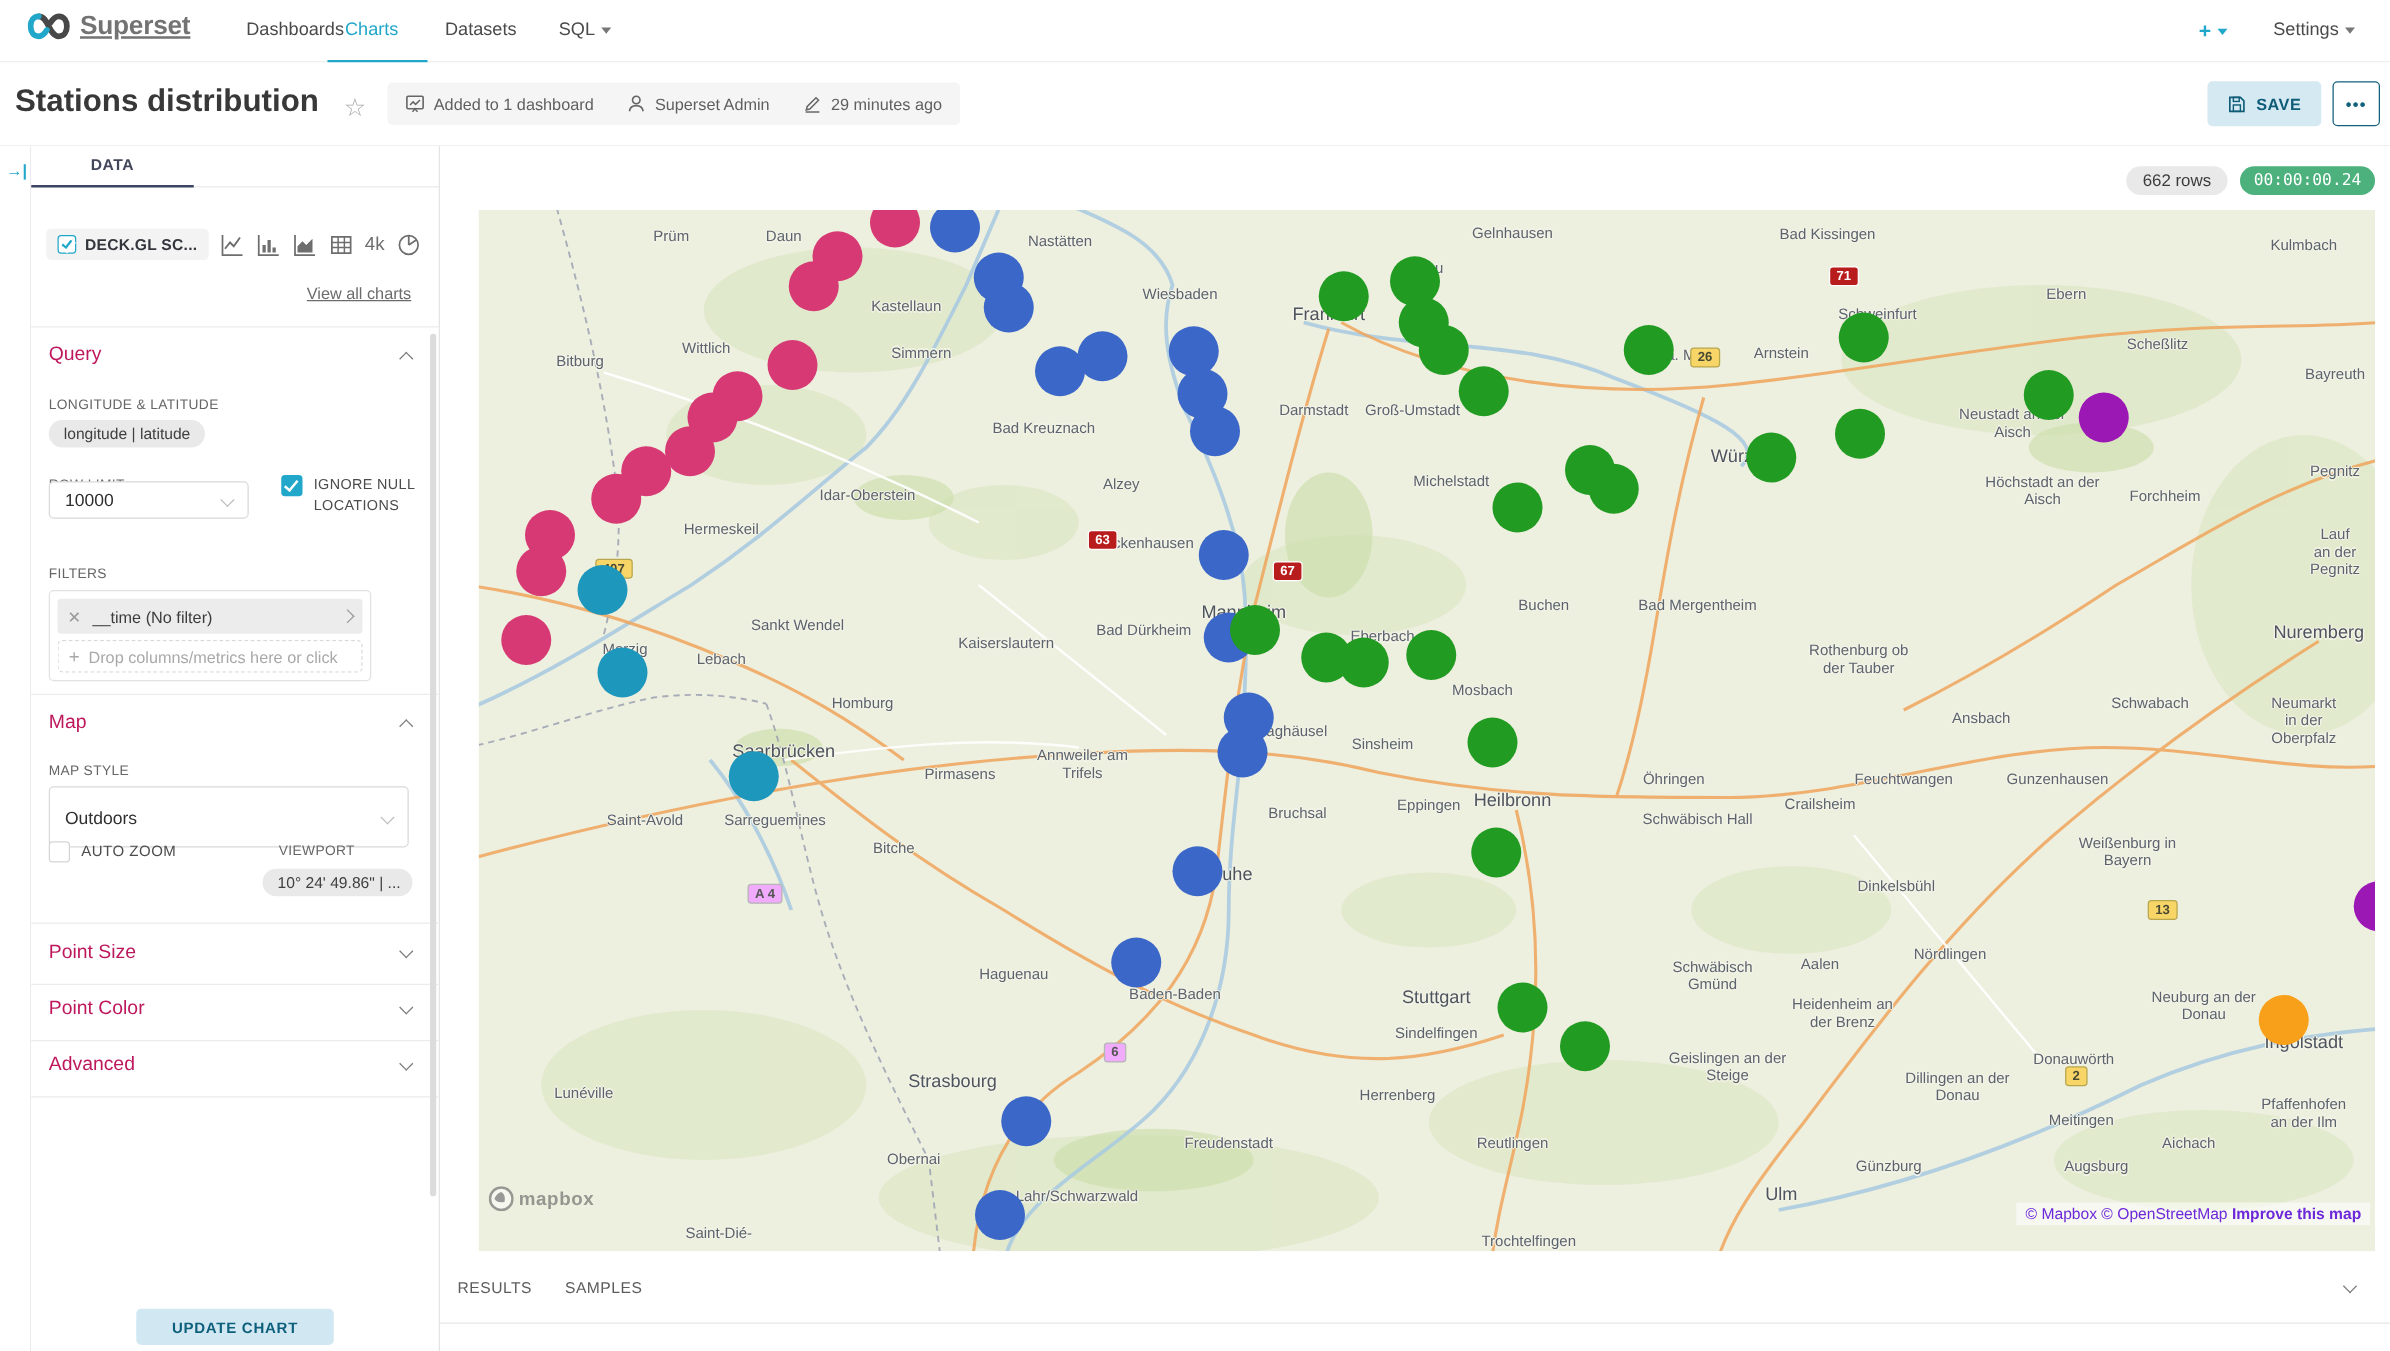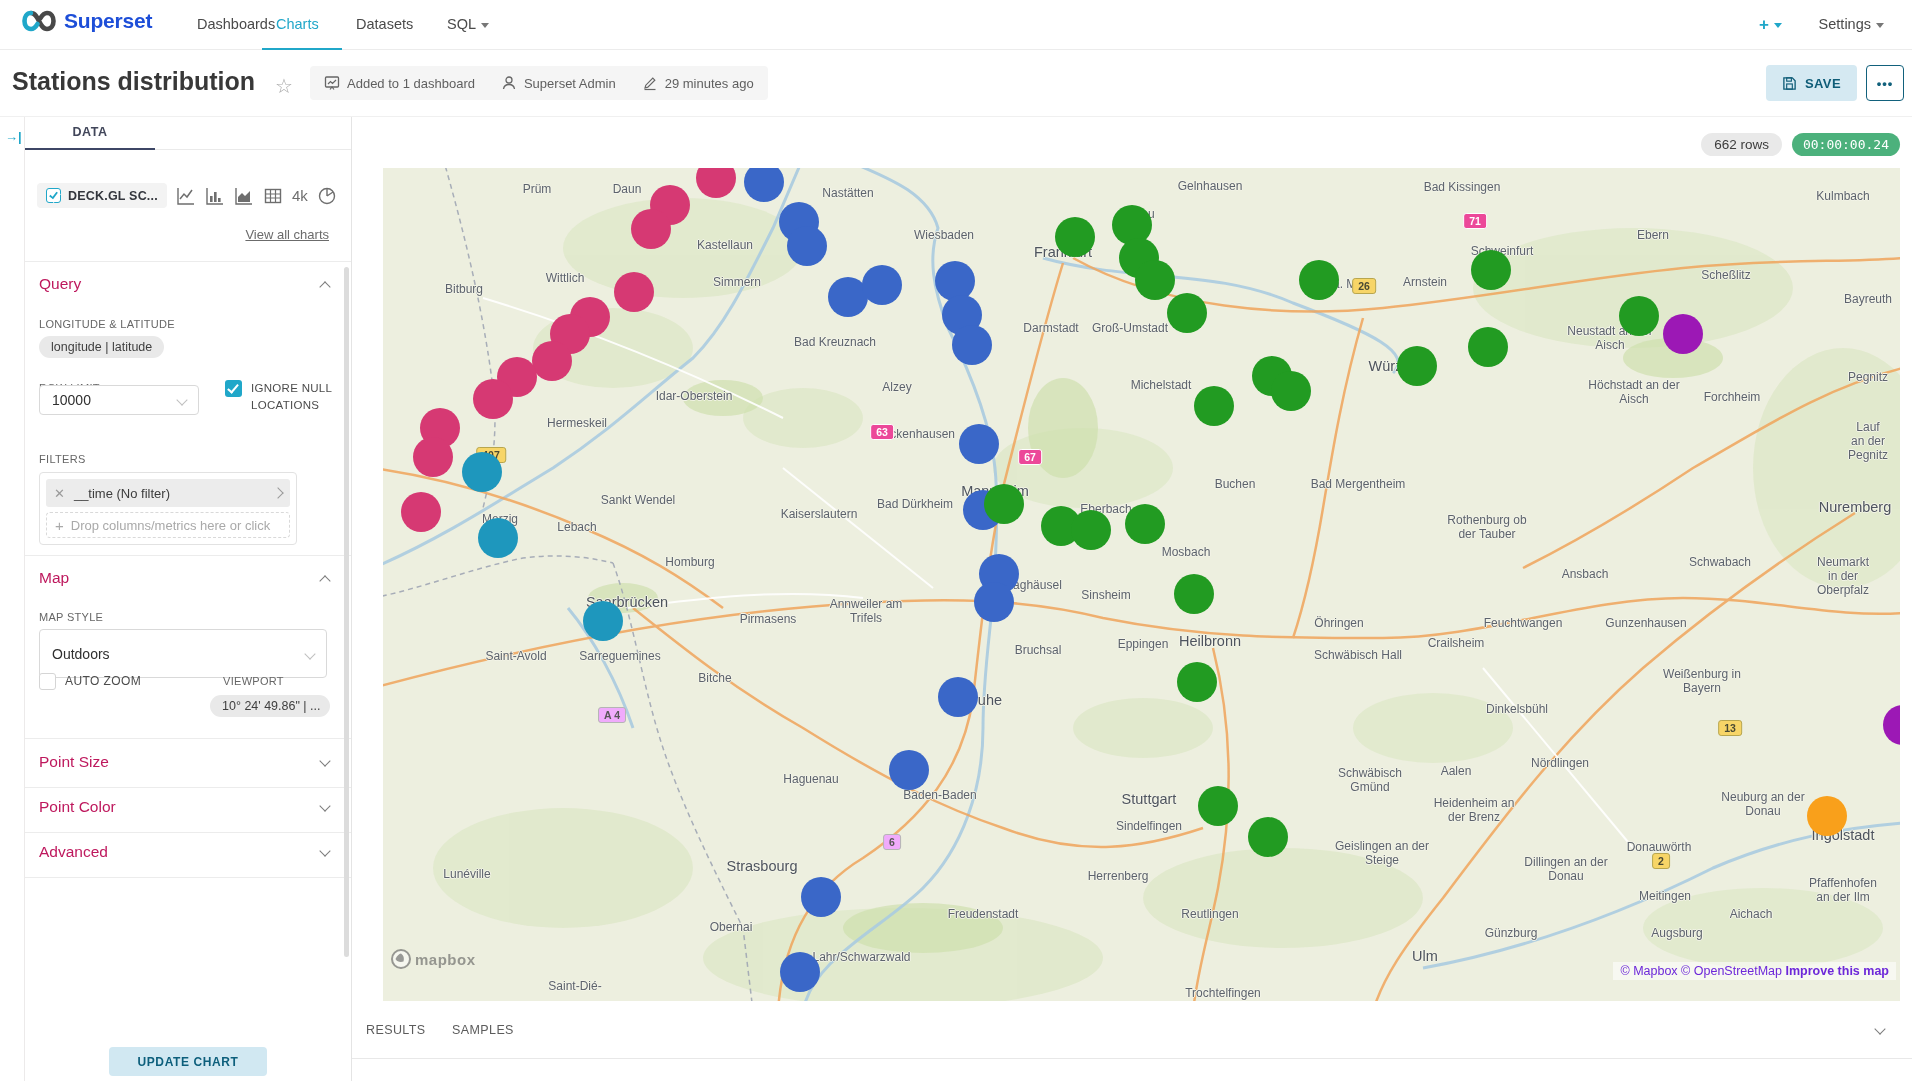--- a/index.html
+++ b/index.html
@@ -1,21 +1,21 @@
 <!DOCTYPE html>
 <html><head>
 <meta charset="utf-8">
 <style>
   * { margin:0; padding:0; box-sizing:border-box; }
   html,body { width:1912px; height:1081px; font-family:"Liberation Sans", sans-serif; background:#fff; overflow:hidden; }
 
   
   #navbar { position:relative; width:1912px; height:50px; background:#fff; border-bottom:1px solid #ececec; }
   .brand { position:absolute; left:22px; top:9px; display:flex; align-items:center; gap:8px; }
-  .brand-name { font-size:21px; font-weight:700; color:#1d4ed8; letter-spacing:-0.2px; }
+  .brand-name { font-size:21px; font-weight:700; color:#737373; letter-spacing:-0.2px;text-decoration:underline; }
   .nav-item { position:absolute; top:16px; font-size:14.5px; color:#4a4a4a; cursor:pointer; }
   .nav-item.active { color:#20a7c9; }
   .nav-underline { position:absolute; left:262px; top:48px; width:80px; height:2px; background:#20a7c9; }
   .caret { display:inline-block; width:0; height:0; border-left:4px solid transparent; border-right:4px solid transparent; border-top:5px solid #777; margin-left:5px; vertical-align:middle; }
   #nav-plus { position:absolute; right:130px; top:15px; color:#20a7c9; font-size:17px; font-weight:600; }
   #nav-settings { position:absolute; right:28px; top:16px; font-size:14.5px; color:#4a4a4a; }
 
   
   #chart-header { position:relative; width:1912px; height:67px; background:#fff; border-bottom:1px solid #f0f0f0; }
   #page-title { position:absolute; left:12px; top:17px; font-size:25px; font-weight:700; color:#383838; }
@@ -71,21 +71,21 @@
   
   #badges { position:absolute; top:16px; right:12px; display:flex; gap:10px; align-items:center; }
   #rows-badge { background:#e9e9e9; color:#3c3c3c; font-size:13.5px; border-radius:13px; padding:4px 13px; }
   #timer-badge { background:#4cb17c; color:#fff; font-family:"DejaVu Sans Mono", monospace; font-size:13px; border-radius:13px; padding:4px 11px; }
   #map { position:absolute; left:31px; top:51px; width:1517px; height:833px; background:#edefdf; overflow:hidden; }
   #map svg.deco { position:absolute; left:0; top:0; }
   .mlabel { position:absolute; transform:translate(-50%,-50%); font-size:12px; color:#5d636d; text-align:center; max-width:95px; line-height:1.15;
     text-shadow:1px 0 0 #f3f4e8,-1px 0 0 #f3f4e8,0 1px 0 #f3f4e8,0 -1px 0 #f3f4e8; pointer-events:none; }
   .mlabel.big { font-size:14.5px; color:#4e545e; }
   .shield { position:absolute; transform:translate(-50%,-50%); font-size:10.5px; font-weight:700; border-radius:3px; padding:1px 5px; }
-  .shield.blue { background:#ec4899; color:#fff; border:1px solid #fff; }
+  .shield.blue { background:#b91c1c; color:#fff; border:1px solid #fff; }
   .shield.yellow { background:#f7d567; color:#4a4a33; border:1px solid #b8a64e; }
   .shield.white { background:#f0abfc; color:#555; border:1px solid #b5b5b5; }
   .dot { position:absolute; width:40px; height:40px; border-radius:50%; transform:translate(-50%,-50%); cursor:pointer; }
   #tooltip { position:absolute; left:582px; top:535px; width:512px; background:#000; color:#fff; font-size:15px; padding:8px 13px 10px; line-height:1.5; }
   #tooltip b { font-weight:700; }
   #mapbox-logo { position:absolute; left:8px; bottom:32px; display:flex; align-items:center; gap:4px; color:rgba(90,90,90,.6); font-size:15px; font-weight:700; letter-spacing:.5px; }
   #attribution { position:absolute; right:4px; bottom:21px; background:rgba(255,255,255,.55); font-size:12.5px; color:#6d28d9; padding:2px 7px; }
   #attribution b { font-weight:700; }
 
   
@@ -346,21 +346,21 @@
           <div class="mlabel" style="left: 778px; top: 218px;">Michelstadt</div>
           <div class="mlabel big" style="left: 1017px; top: 198px;">Würzburg</div>
           <div class="mlabel" style="left: 1251px; top: 225px;">Höchstadt an der Aisch</div>
           <div class="mlabel" style="left: 1349px; top: 230px;">Forchheim</div>
           <div class="mlabel" style="left: 1485px; top: 210px;">Pegnitz</div>
           <div class="mlabel" style="left: 194px; top: 256px;">Hermeskeil</div>
           <div class="mlabel" style="left: 532px; top: 267px;">Rockenhausen</div>
           <div class="mlabel" style="left: 1485px; top: 274px;">Lauf an der Pegnitz</div>
           <div class="mlabel" style="left: 975px; top: 317px;">Bad Mergentheim</div>
           <div class="mlabel big" style="left: 1472px; top: 339px;">Nuremberg</div>
-          <div class="mlabel" style="left: 436px; top: 347px; text-align: center;">Kaiserslautern</div>
+          <div class="mlabel" style="left: 422px; top: 347px; text-align: center;">Kaiserslautern</div>
           <div class="mlabel" style="left: 532px; top: 337px;">Bad Dürkheim</div>
           <div class="mlabel big" style="left: 612px; top: 323px;">Mannheim</div>
           <div class="mlabel" style="left: 723px; top: 342px;">Eberbach</div>
           <div class="mlabel" style="left: 852px; top: 317px;">Buchen</div>
           <div class="mlabel" style="left: 803px; top: 385px;">Mosbach</div>
           <div class="mlabel" style="left: 1104px; top: 360px;">Rothenburg ob der Tauber</div>
           <div class="mlabel" style="left: 117px; top: 352px;">Merzig</div>
           <div class="mlabel" style="left: 194px; top: 360px;">Lebach</div>
           <div class="mlabel" style="left: 255px; top: 333px;">Sankt Wendel</div>
           <div class="mlabel" style="left: 307px; top: 395px;">Homburg</div>

